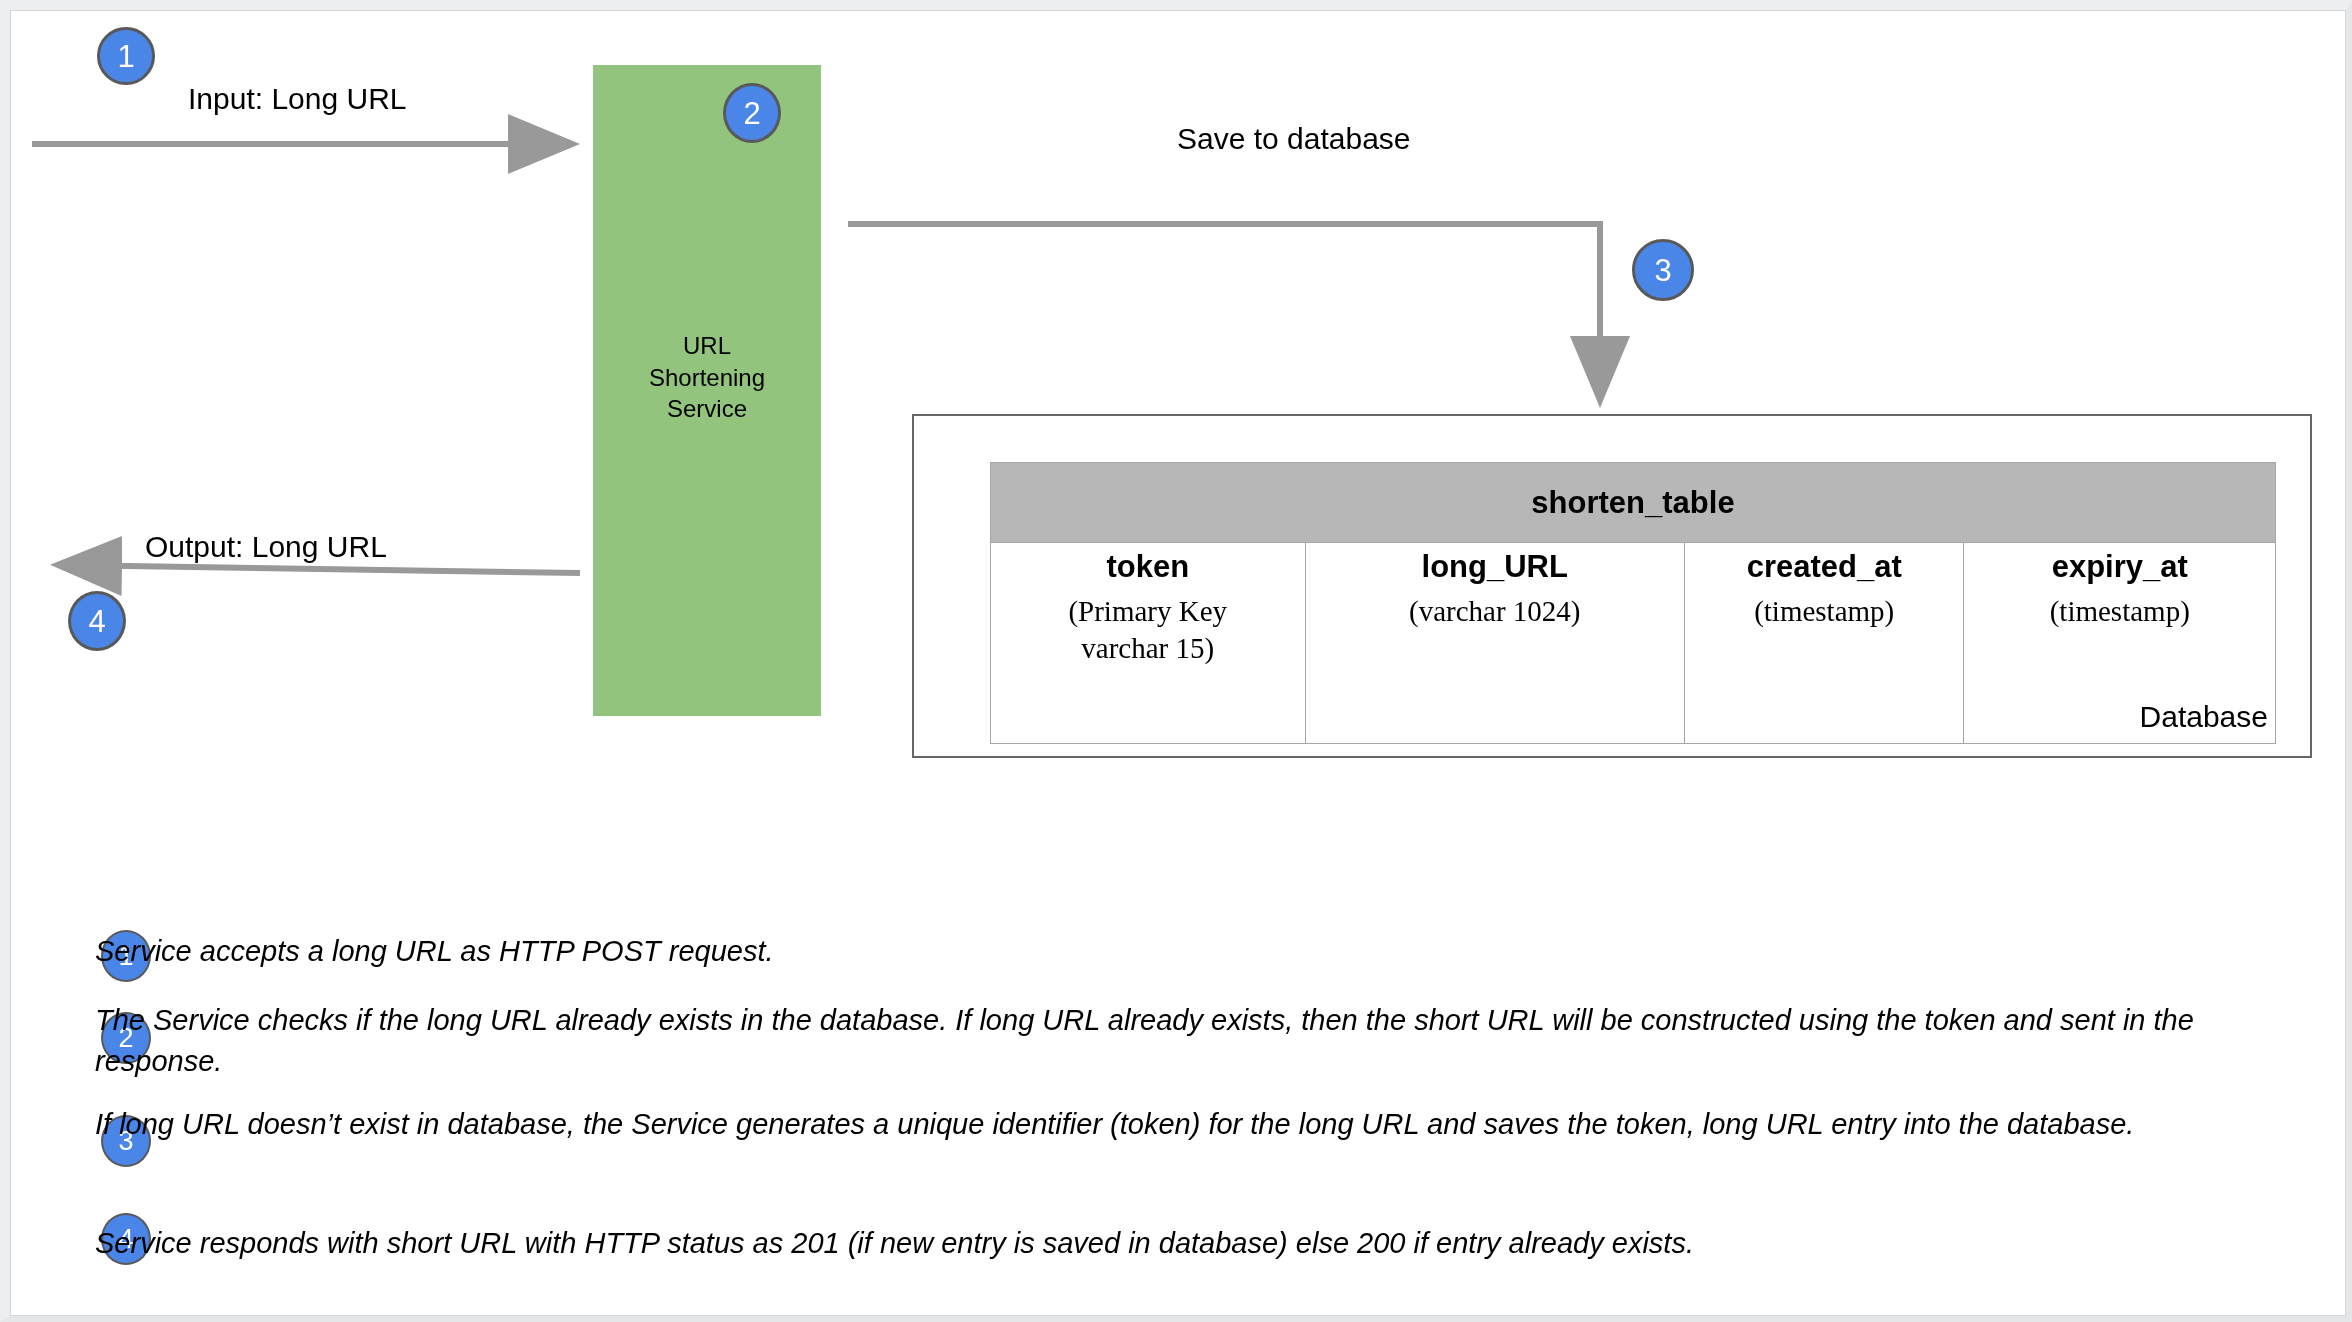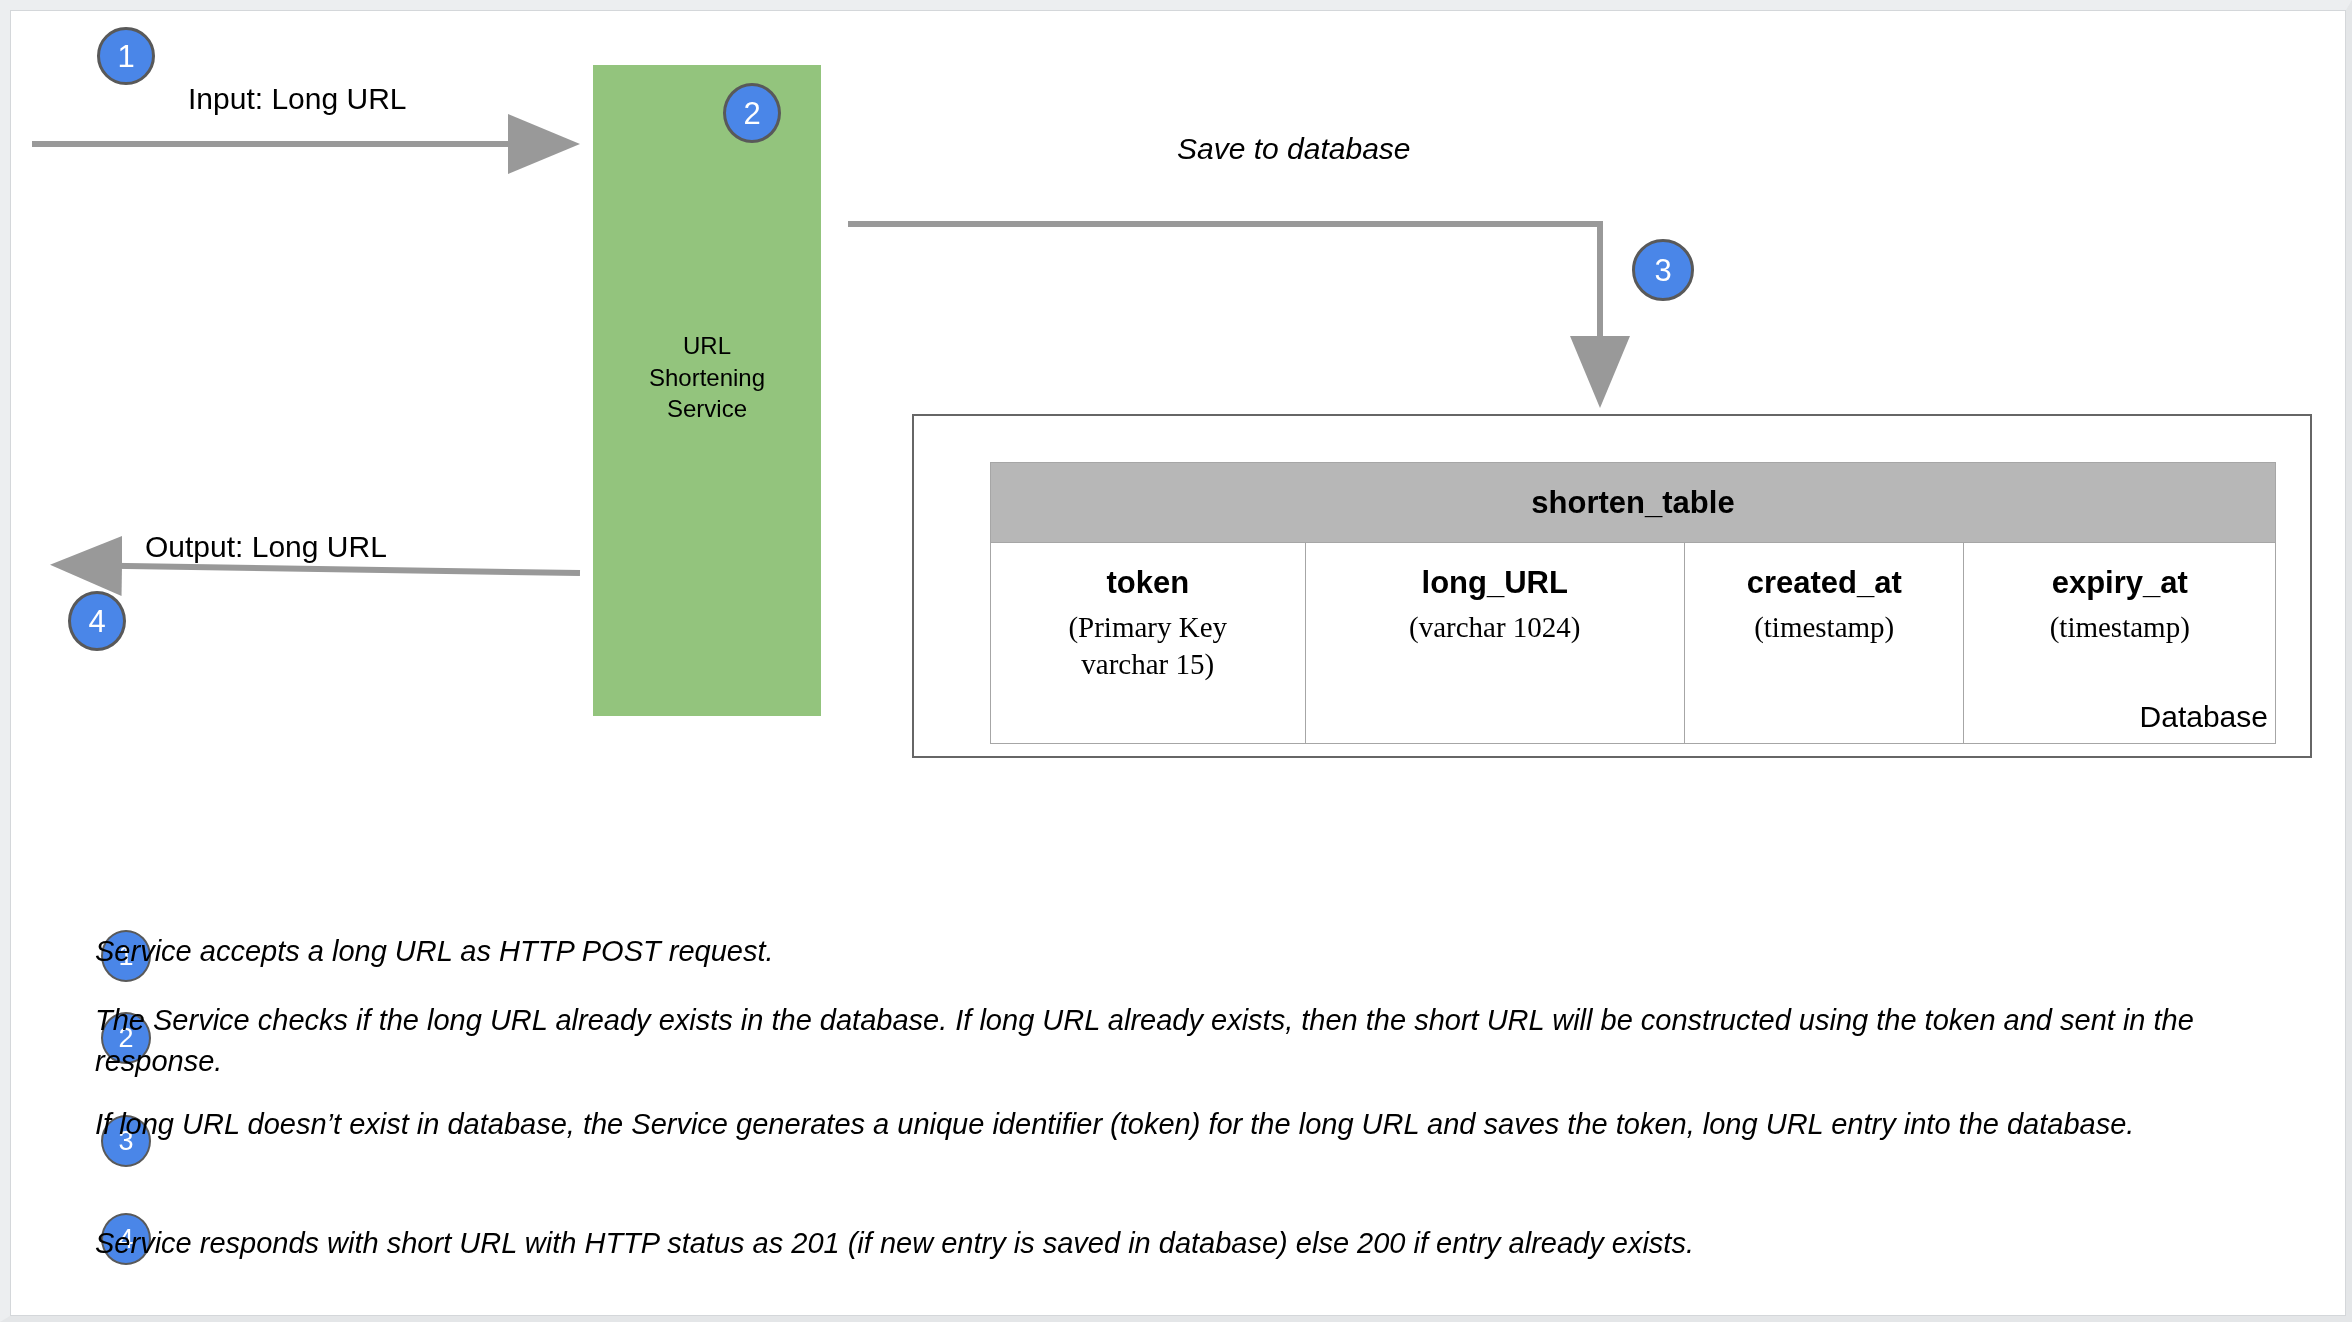--- a/index.html
+++ b/index.html
@@ -134,21 +134,21 @@
     border-bottom: 1px solid #a6a6a6;
     box-sizing: border-box;
   }
   #table-columns {
     display: flex;
     height: 200px;
   }
   .table-col {
     box-sizing: border-box;
     border-right: 1px solid #a6a6a6;
-    padding-top: 20px;
+    padding-top: 4px;
     text-align: center;
     display: flex;
     flex-direction: column;
     align-items: center;
   }
   .table-col:last-child { border-right: none; }
   .col-name {
     font-size: 31px;
     font-weight: bold;
     color: #000000;
@@ -201,21 +201,21 @@
     </defs>
 
     <line x1="32" y1="144" x2="568" y2="144" stroke="#999999" stroke-width="6" marker-end="url(#ah)"></line>
 
     <path d="M 848 224 L 1600 224 L 1600 396" fill="none" stroke="#999999" stroke-width="6" marker-end="url(#ah)"></path>
 
     <line x1="580" y1="573" x2="62" y2="565" stroke="#999999" stroke-width="6" marker-end="url(#ah-left)"></line>
   </svg>
 
   <div class="edge-label" style="left:188px; top:82px;">Input: Long URL</div>
-  <div class="edge-label" style="left:1177px; top:132px;font-style:italic;">Save to database</div>
+  <div class="edge-label" style="left:1177px; top:122px;">Save to database</div>
   <div class="edge-label" style="left:145px; top:530px;">Output: Long URL</div>
 
   <div class="step-circle" style="left:97px; top:27px; width:58px; height:58px;">1</div>
   <div class="step-circle" style="left:723px; top:83px; width:58px; height:60px;">2</div>
   <div class="step-circle" style="left:1632px; top:239px; width:62px; height:62px;">3</div>
   <div class="step-circle" style="left:68px; top:591px; width:58px; height:60px;">4</div>
 
   <div id="database-box">
     <div id="database-caption">Database</div>
   </div>

